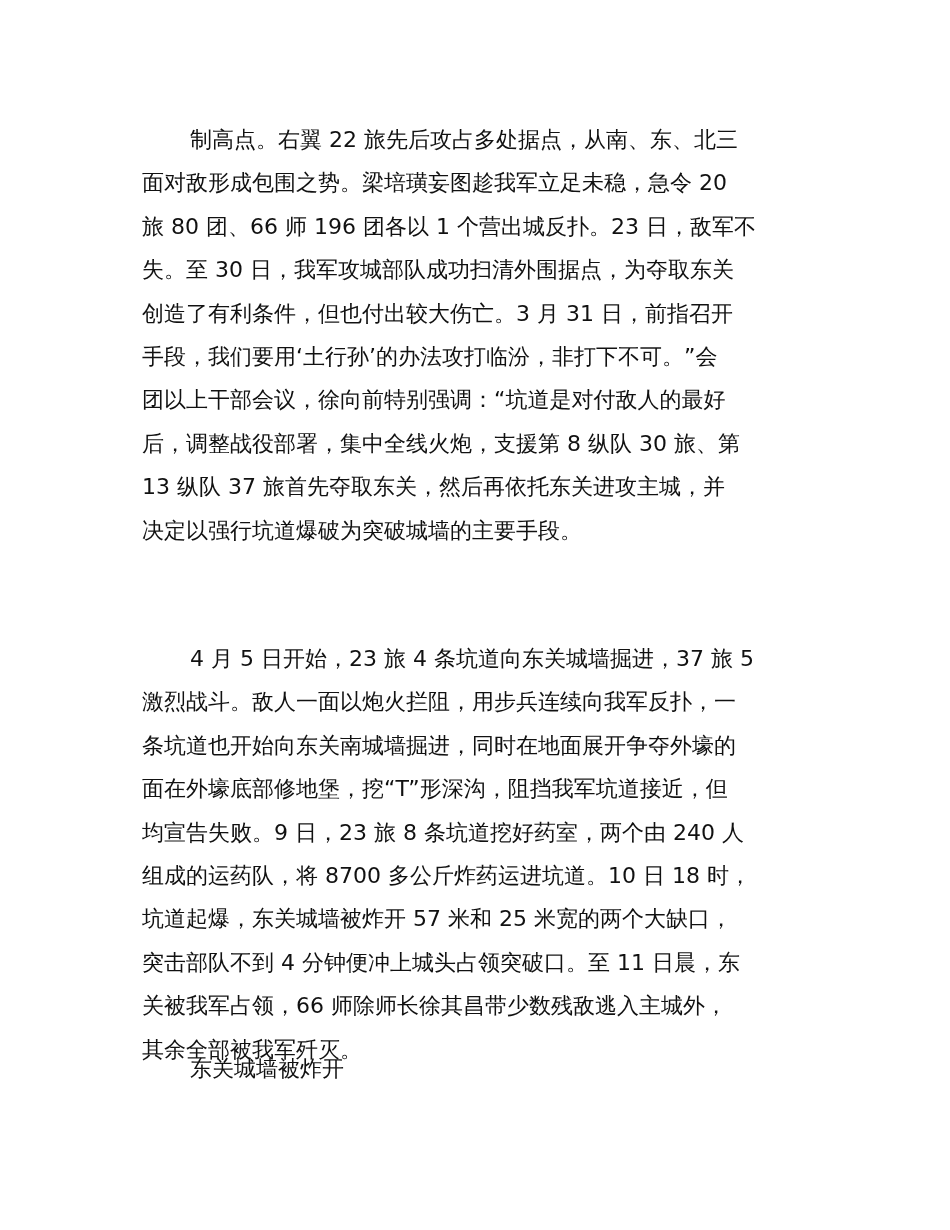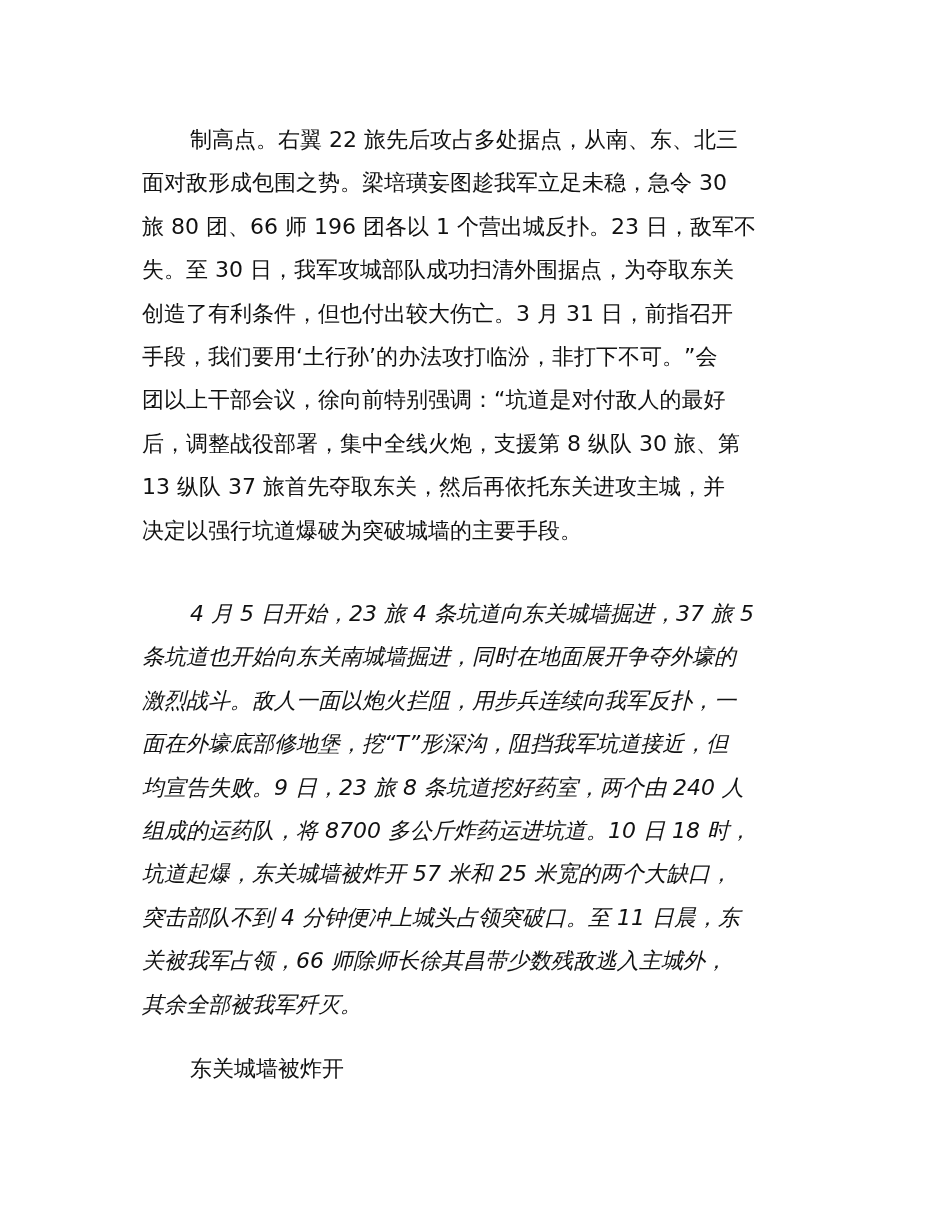--- a/index.html
+++ b/index.html
@@ -15,35 +15,35 @@
     .line { display: block; height: 43.4px; line-height: 43.4px; white-space: nowrap; }
     .line.indent { padding-left: 48px; }
   </style>
 </head>
 <body>
 
 <div class="page">
 
   <div class="para" style="top:118px;">
     <span class="line indent">制高点。右翼 22 旅先后攻占多处据点，从南、东、北三</span>
-    <span class="line">面对敌形成包围之势。梁培璜妄图趁我军立足未稳，急令 30</span>
+    <span class="line">面对敌形成包围之势。梁培璜妄图趁我军立足未稳，急令 20</span>
     <span class="line">旅 80 团、66 师 196 团各以 1 个营出城反扑。23 日，敌军不</span>
     <span class="line">失。至 30 日，我军攻城部队成功扫清外围据点，为夺取东关</span>
     <span class="line">创造了有利条件，但也付出较大伤亡。3 月 31 日，前指召开</span>
     <span class="line">手段，我们要用‘土行孙’的办法攻打临汾，非打下不可。”会</span>
     <span class="line">团以上干部会议，徐向前特别强调：“坑道是对付敌人的最好</span>
     <span class="line">后，调整战役部署，集中全线火炮，支援第 8 纵队 30 旅、第</span>
     <span class="line">13 纵队 37 旅首先夺取东关，然后再依托东关进攻主城，并</span>
     <span class="line">决定以强行坑道爆破为突破城墙的主要手段。</span>
   </div>
 
-  <div class="para" style="top:592px;font-style:italic;">
+  <div class="para" style="top:637px;">
     <span class="line indent">4 月 5 日开始，23 旅 4 条坑道向东关城墙掘进，37 旅 5</span>
+    <span class="line">激烈战斗。敌人一面以炮火拦阻，用步兵连续向我军反扑，一</span>
     <span class="line">条坑道也开始向东关南城墙掘进，同时在地面展开争夺外壕的</span>
-    <span class="line">激烈战斗。敌人一面以炮火拦阻，用步兵连续向我军反扑，一</span>
     <span class="line">面在外壕底部修地堡，挖“T”形深沟，阻挡我军坑道接近，但</span>
     <span class="line">均宣告失败。9 日，23 旅 8 条坑道挖好药室，两个由 240 人</span>
     <span class="line">组成的运药队，将 8700 多公斤炸药运进坑道。10 日 18 时，</span>
     <span class="line">坑道起爆，东关城墙被炸开 57 米和 25 米宽的两个大缺口，</span>
     <span class="line">突击部队不到 4 分钟便冲上城头占领突破口。至 11 日晨，东</span>
     <span class="line">关被我军占领，66 师除师长徐其昌带少数残敌逃入主城外，</span>
     <span class="line">其余全部被我军歼灭。</span>
   </div>
 
   <div class="para" style="top:1047px;">

